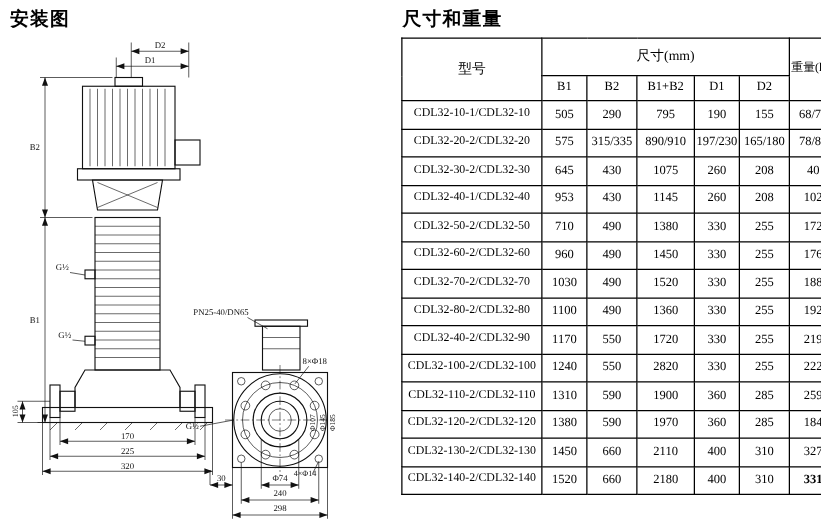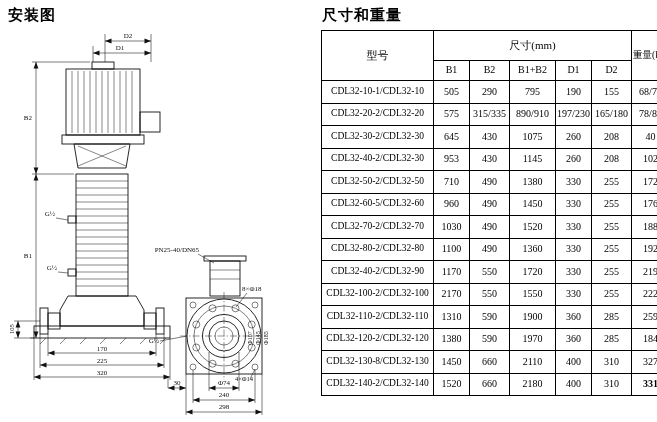--- a/index.html
+++ b/index.html
@@ -196,39 +196,39 @@
         <tr>
           <td class="model">CDL32-30-2/CDL32-30</td>
           <td>645</td>
           <td>430</td>
           <td>1075</td>
           <td>260</td>
           <td>208</td>
           <td>40</td>
         </tr>
         <tr>
-          <td class="model">CDL32-40-2/CDL32-30</td>
+          <td class="model">CDL32-40-1/CDL32-40</td>
           <td>953</td>
           <td>430</td>
           <td>1145</td>
           <td>260</td>
           <td>208</td>
           <td>102</td>
         </tr>
         <tr>
           <td class="model">CDL32-50-2/CDL32-50</td>
           <td>710</td>
           <td>490</td>
           <td>1380</td>
           <td>330</td>
           <td>255</td>
           <td>172</td>
         </tr>
         <tr>
-          <td class="model">CDL32-60-5/CDL32-60</td>
+          <td class="model">CDL32-60-2/CDL32-60</td>
           <td>960</td>
           <td>490</td>
           <td>1450</td>
           <td>330</td>
           <td>255</td>
           <td>176</td>
         </tr>
         <tr>
           <td class="model">CDL32-70-2/CDL32-70</td>
           <td>1030</td>
@@ -251,23 +251,23 @@
           <td class="model">CDL32-40-2/CDL32-90</td>
           <td>1170</td>
           <td>550</td>
           <td>1720</td>
           <td>330</td>
           <td>255</td>
           <td>219</td>
         </tr>
         <tr>
           <td class="model">CDL32-100-2/CDL32-100</td>
-          <td>2170</td>
+          <td>1240</td>
           <td>550</td>
-          <td>1550</td>
+          <td>2820</td>
           <td>330</td>
           <td>255</td>
           <td>222</td>
         </tr>
         <tr>
           <td class="model">CDL32-110-2/CDL32-110</td>
           <td>1310</td>
           <td>590</td>
           <td>1900</td>
           <td>360</td>
@@ -277,21 +277,21 @@
         <tr>
           <td class="model">CDL32-120-2/CDL32-120</td>
           <td>1380</td>
           <td>590</td>
           <td>1970</td>
           <td>360</td>
           <td>285</td>
           <td>184</td>
         </tr>
         <tr>
-          <td class="model">CDL32-130-8/CDL32-130</td>
+          <td class="model">CDL32-130-2/CDL32-130</td>
           <td>1450</td>
           <td>660</td>
           <td>2110</td>
           <td>400</td>
           <td>310</td>
           <td>327</td>
         </tr>
         <tr>
           <td class="model">CDL32-140-2/CDL32-140</td>
           <td>1520</td>

